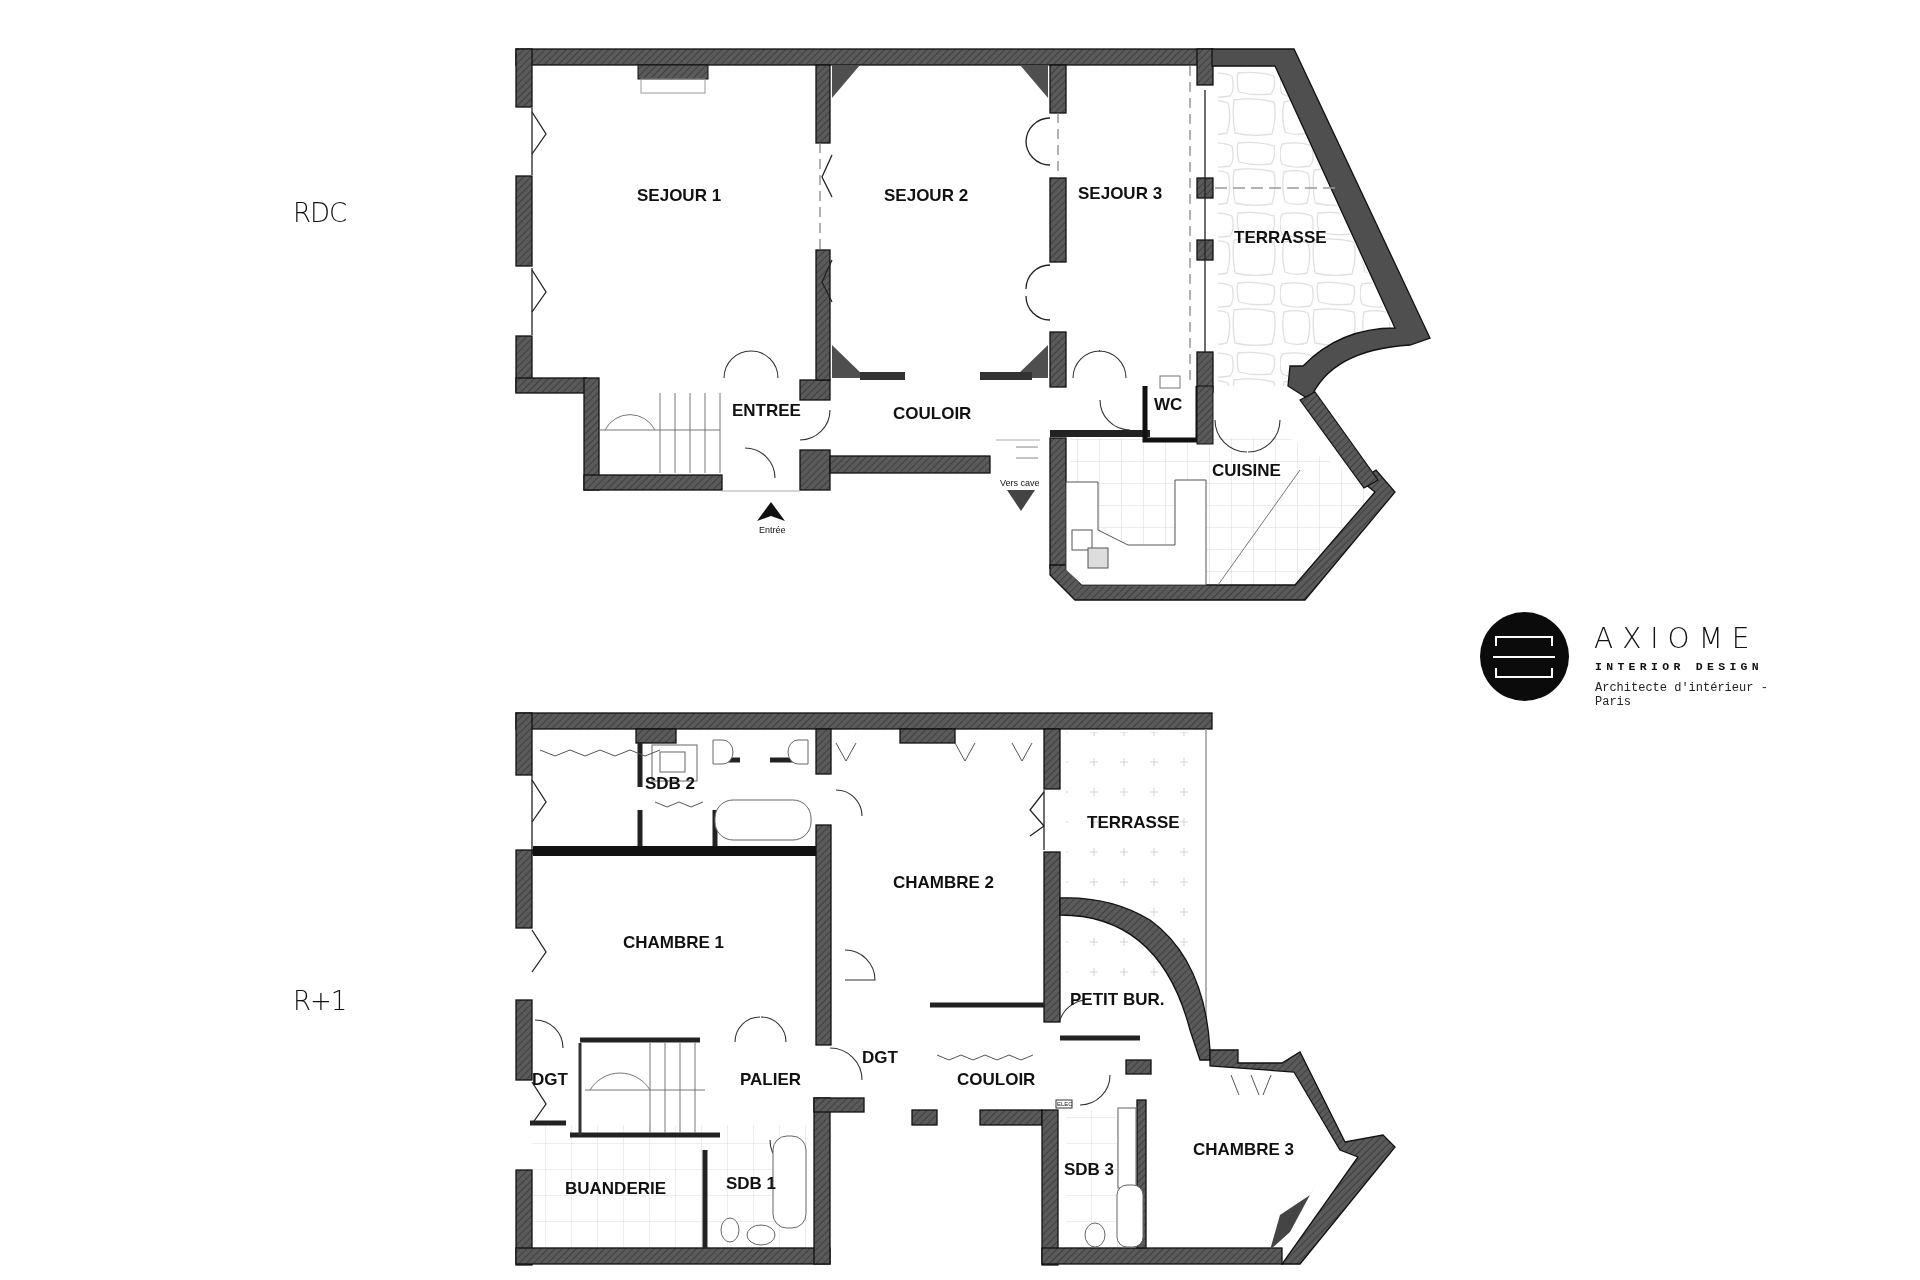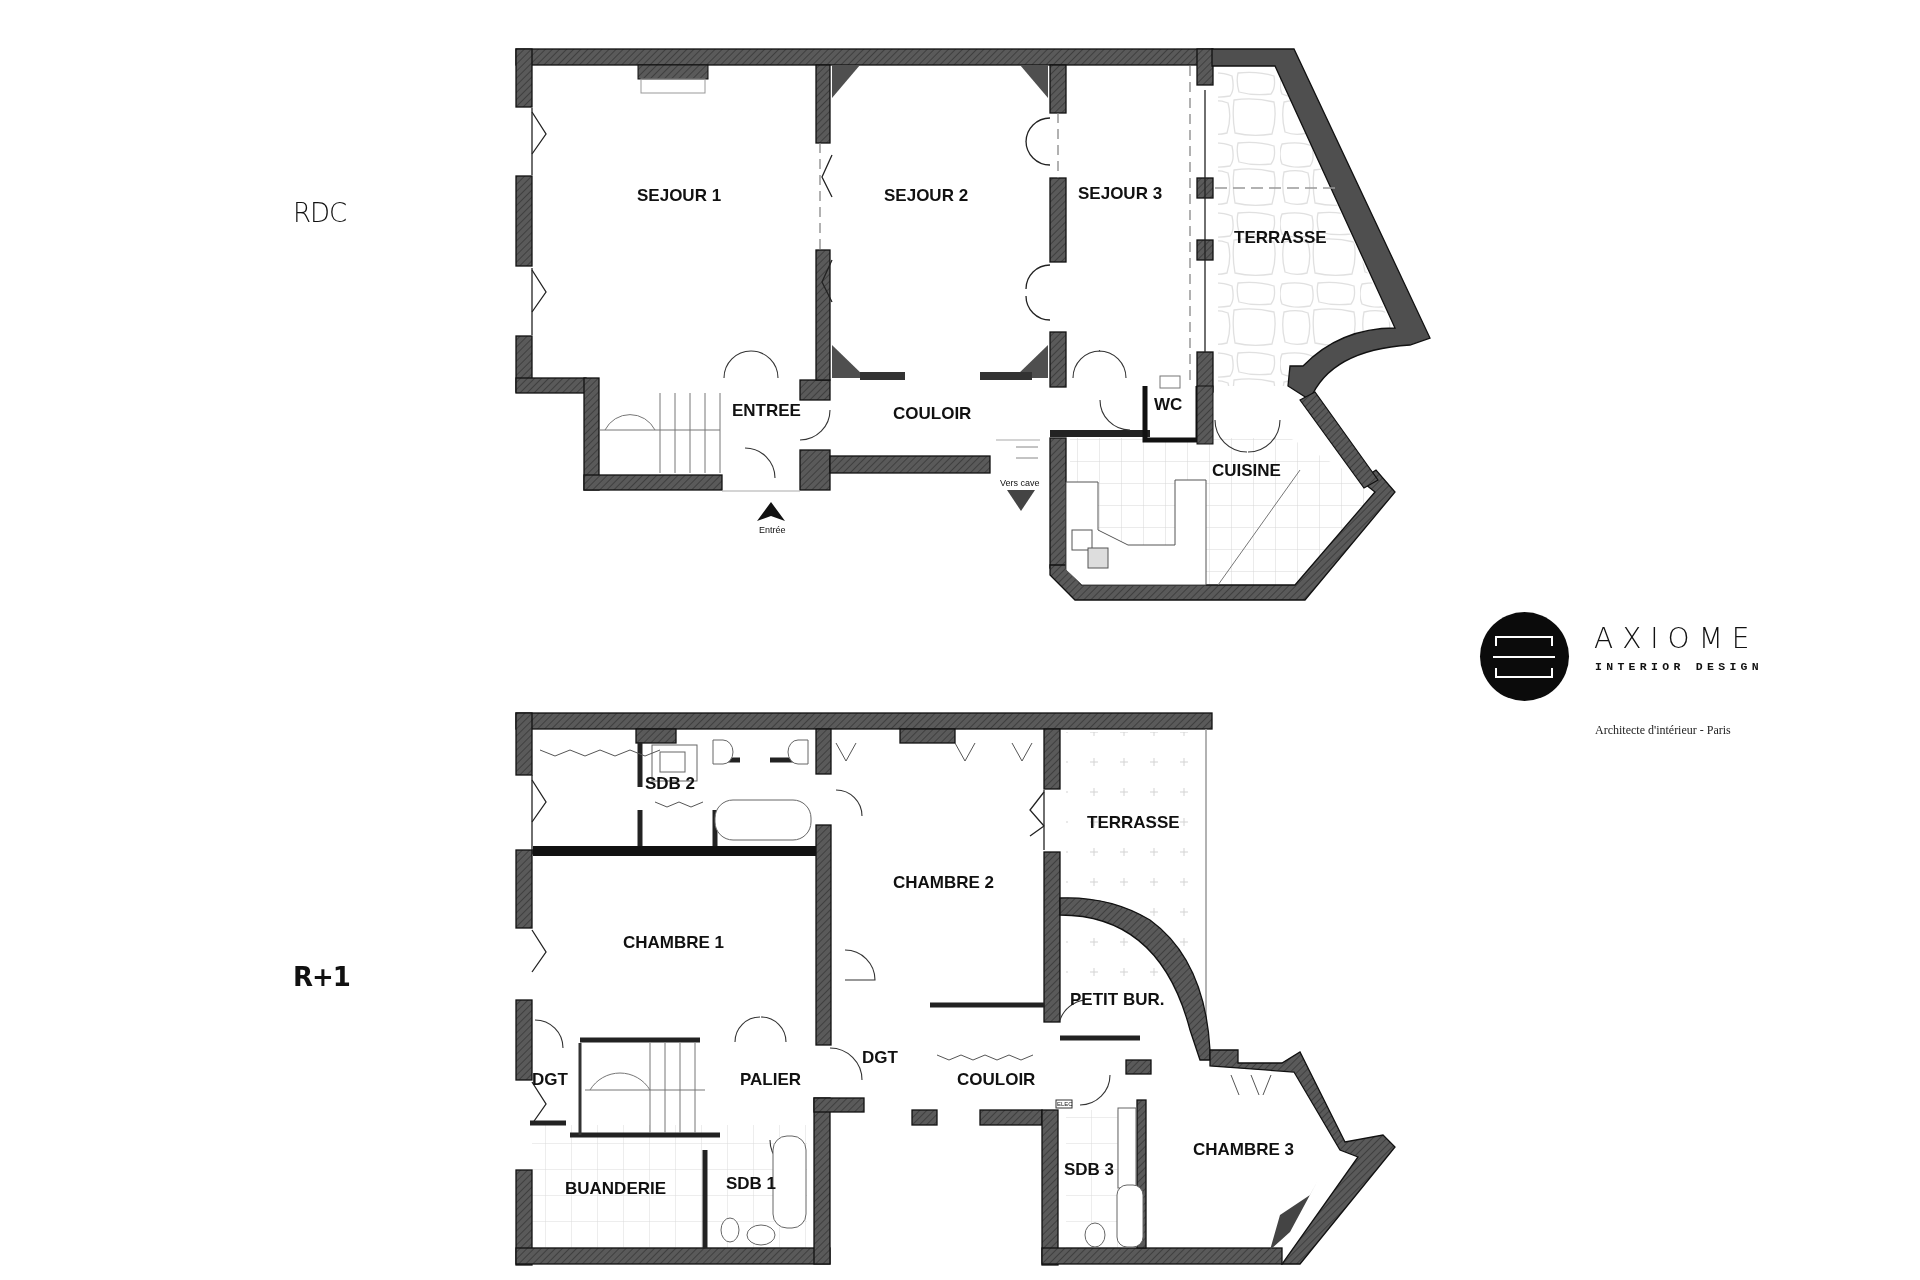--- a/index.html
+++ b/index.html
@@ -6,27 +6,27 @@
   body{width:1920px;height:1280px;position:relative;overflow:hidden;font-family:"Liberation Sans",sans-serif;}
   #plan{position:absolute;left:0;top:0;}
   .lvl{position:absolute;font-family:"DejaVu Sans",sans-serif;font-weight:300;font-size:26px;color:#111;letter-spacing:-1px;}
   .room{font-family:"Liberation Sans",sans-serif;font-weight:bold;font-size:17px;fill:#111;}
   .small{font-family:"Liberation Sans",sans-serif;font-size:9px;fill:#111;}
   .logo{position:absolute;left:1480px;top:612px;width:330px;height:95px;}
   .logo-circle{position:absolute;left:0;top:0;width:89px;height:89px;border-radius:50%;background:#0b0b0b;}
   .logo-mark{position:absolute;left:13px;top:22px;width:62px;height:46px;}
   .logo-title{position:absolute;left:114px;top:10px;font-family:"DejaVu Sans",sans-serif;font-weight:200;font-size:28px;letter-spacing:9px;color:#111;}
   .logo-sub{position:absolute;left:115px;top:48px;font-family:Liberation Mono, monospace;font-weight:bold;font-size:11.5px;letter-spacing:4.3px;color:#111;}
-  .logo-tag{position:absolute;left:115px;top:69px;font-family:Liberation Serif, serif;font-size:12px;color:#222;margin-top:42px;}
+  .logo-tag{position:absolute;left:115px;top:69px;font-family:Liberation Mono, monospace;font-size:12px;color:#222;}
 </style>
 </head>
 <body>
 
 <div class="lvl" style="left:293px;top:198px;">RDC</div>
-<div class="lvl" style="left:293px;top:962px;font-weight:bold;">R+1</div>
+<div class="lvl" style="left:293px;top:986px;">R+1</div>
 
 <svg id="plan" width="1920" height="1280" viewBox="0 0 1920 1280">
   <defs>
     <pattern id="hatch" width="5" height="5" patternUnits="userSpaceOnUse" patternTransform="rotate(45)">
       <rect width="5" height="5" fill="#5a5a5a"></rect>
       <line x1="0" y1="0" x2="0" y2="5" stroke="#333" stroke-width="1.4"></line>
     </pattern>
     <pattern id="tiles" width="22" height="22" patternUnits="userSpaceOnUse">
       <rect width="22" height="22" fill="#fff"></rect>
       <path d="M22 0V22M0 22H22" stroke="#d8d8d8" stroke-width="1"></path>

